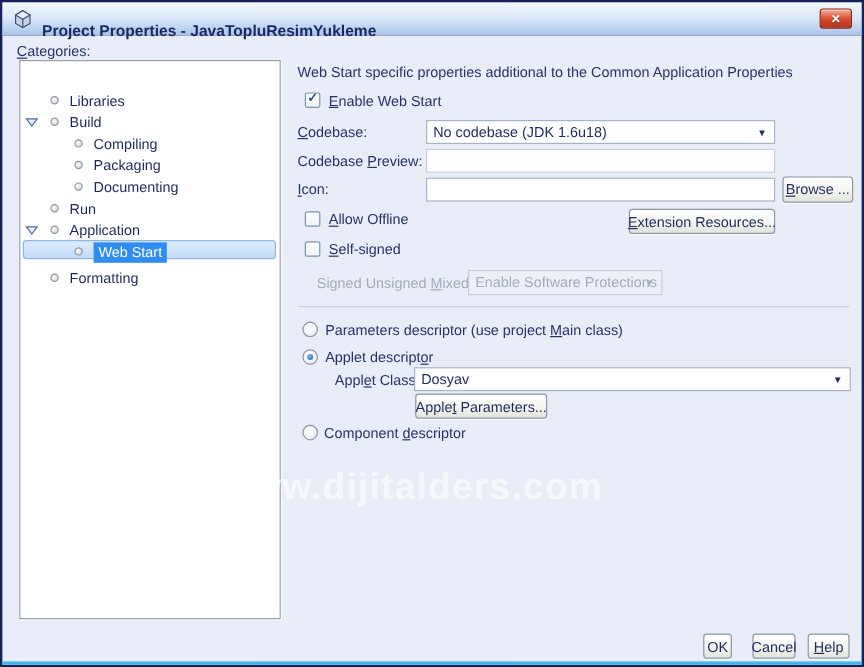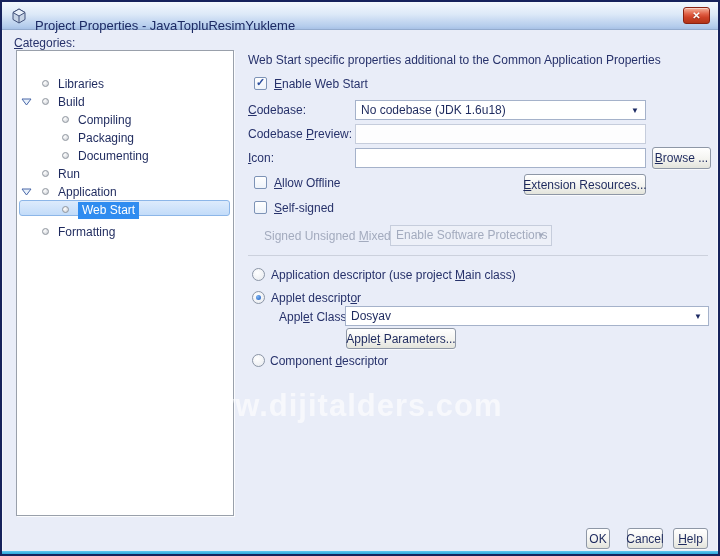--- a/index.html
+++ b/index.html
@@ -2,21 +2,21 @@
 <html><head>
 <meta charset="utf-8">
 <style>
   html,body{margin:0;padding:0;background:#4d5a6e;}
   .window{position:relative;width:720px;height:556px;box-sizing:border-box;
     border:2px solid #16225c;background:#e9edf8;overflow:hidden;
     font-family:"Liberation Sans",sans-serif;box-shadow:inset 0 0 0 1px rgba(255,255,255,.5);}
   .titlebar{position:absolute;top:0;left:0;right:0;height:28px;
     background:linear-gradient(#f3f8fd,#dde9f8 45%,#b4ccec 90%,#a7c1e6);
     border-bottom:1px solid #93abce;display:flex;align-items:center;padding:0 9px;box-sizing:border-box;}
-  .title-text{font-size:13px;font-weight:normal;color:#1c2a63;margin-left:8px;white-space:nowrap;margin-top:20px;}
+  .title-text{font-size:13px;font-weight:bold;color:#1c2a63;margin-left:8px;white-space:nowrap;margin-top:20px;}
   .close-btn{position:absolute;right:8px;top:5px;width:27px;height:17px;box-sizing:border-box;
     border:1px solid #8a2212;border-radius:3px;cursor:default;
     background:linear-gradient(#f6b39c,#e06046 40%,#cf4228 62%,#b23418);
     color:#fff;font-size:10px;font-weight:bold;display:flex;align-items:center;justify-content:center;
     box-shadow:inset 0 1px 0 rgba(255,255,255,.45);text-shadow:0 1px 1px rgba(0,0,0,.35);}
   .lbl{position:absolute;font-size:12px;color:#27326b;white-space:nowrap;line-height:14px;}
   .lbl u, u{text-decoration:underline;}
   .dis{color:#a3abbe;}
   
   .tree{position:absolute;left:14px;top:48px;width:216px;height:464px;background:#fff;
@@ -154,21 +154,21 @@
 
   <div class="lbl dis" style="left:262px;top:227px;"><span>Signed Unsigned </span><u>M</u><span>ixed Code:</span></div>
   <div class="field combo off" style="left:388px;top:223px;width:162px;height:21px;">
     <span>Enable Software Protections</span>
     <span class="arrow">▼</span>
   </div>
 
   <div class="separator"></div>
 
   <span class="radio" style="left:250px;top:266px;"></span>
-  <div class="lbl" style="left:269px;top:266px;"><span>Application descriptor (use project </span><u>M</u><span>ain class)</span></div>
+  <div class="lbl" style="left:269px;top:266px;"><span>Parameters descriptor (use project </span><u>M</u><span>ain class)</span></div>
 
   <span class="radio sel" style="left:250px;top:289px;"></span>
   <div class="lbl" style="left:269px;top:289px;"><span>Applet descript</span><u>o</u><span>r</span></div>
 
   <div class="lbl" style="left:277px;top:308px;"><span>Appl</span><u>e</u><span>t Class:</span></div>
   <div class="field combo" style="left:343px;top:304px;width:364px;">
     <span>Dosyav</span>
     <span class="arrow">▼</span>
   </div>
   <div class="btn" style="left:344px;top:326px;width:110px;height:21px;">

